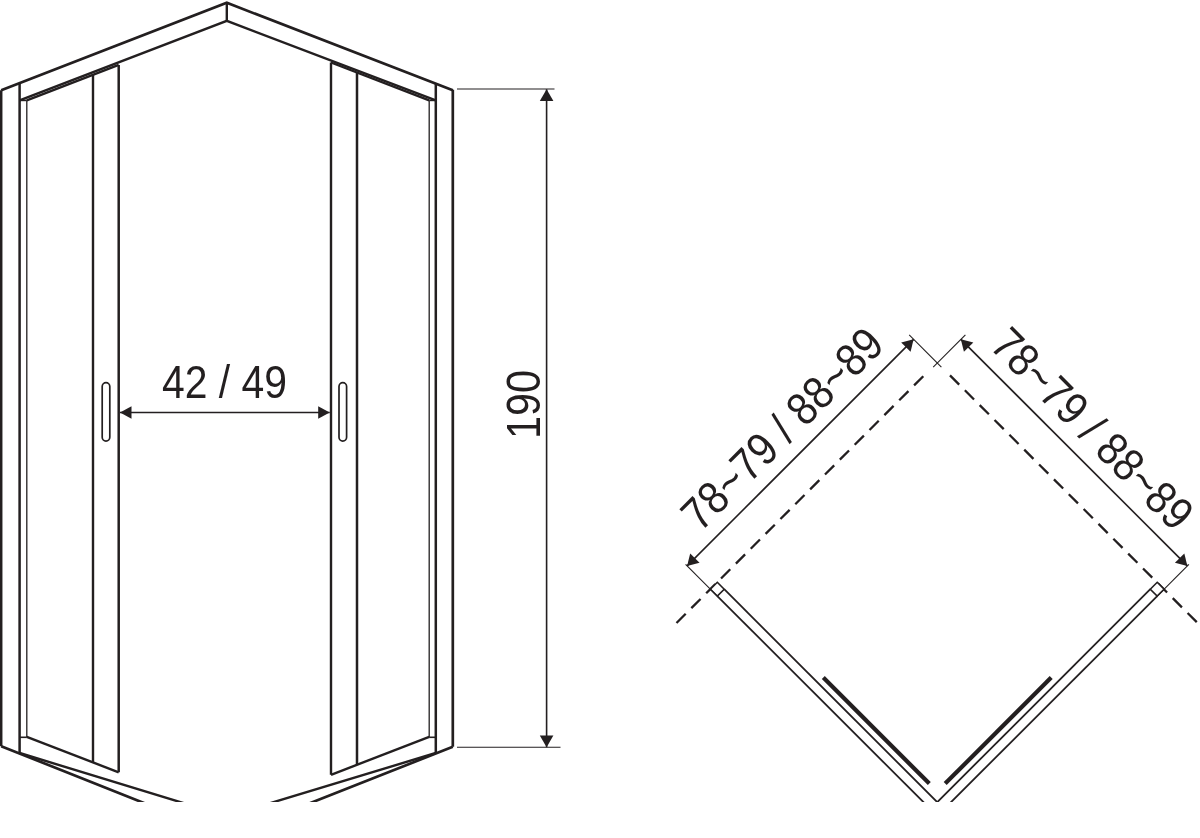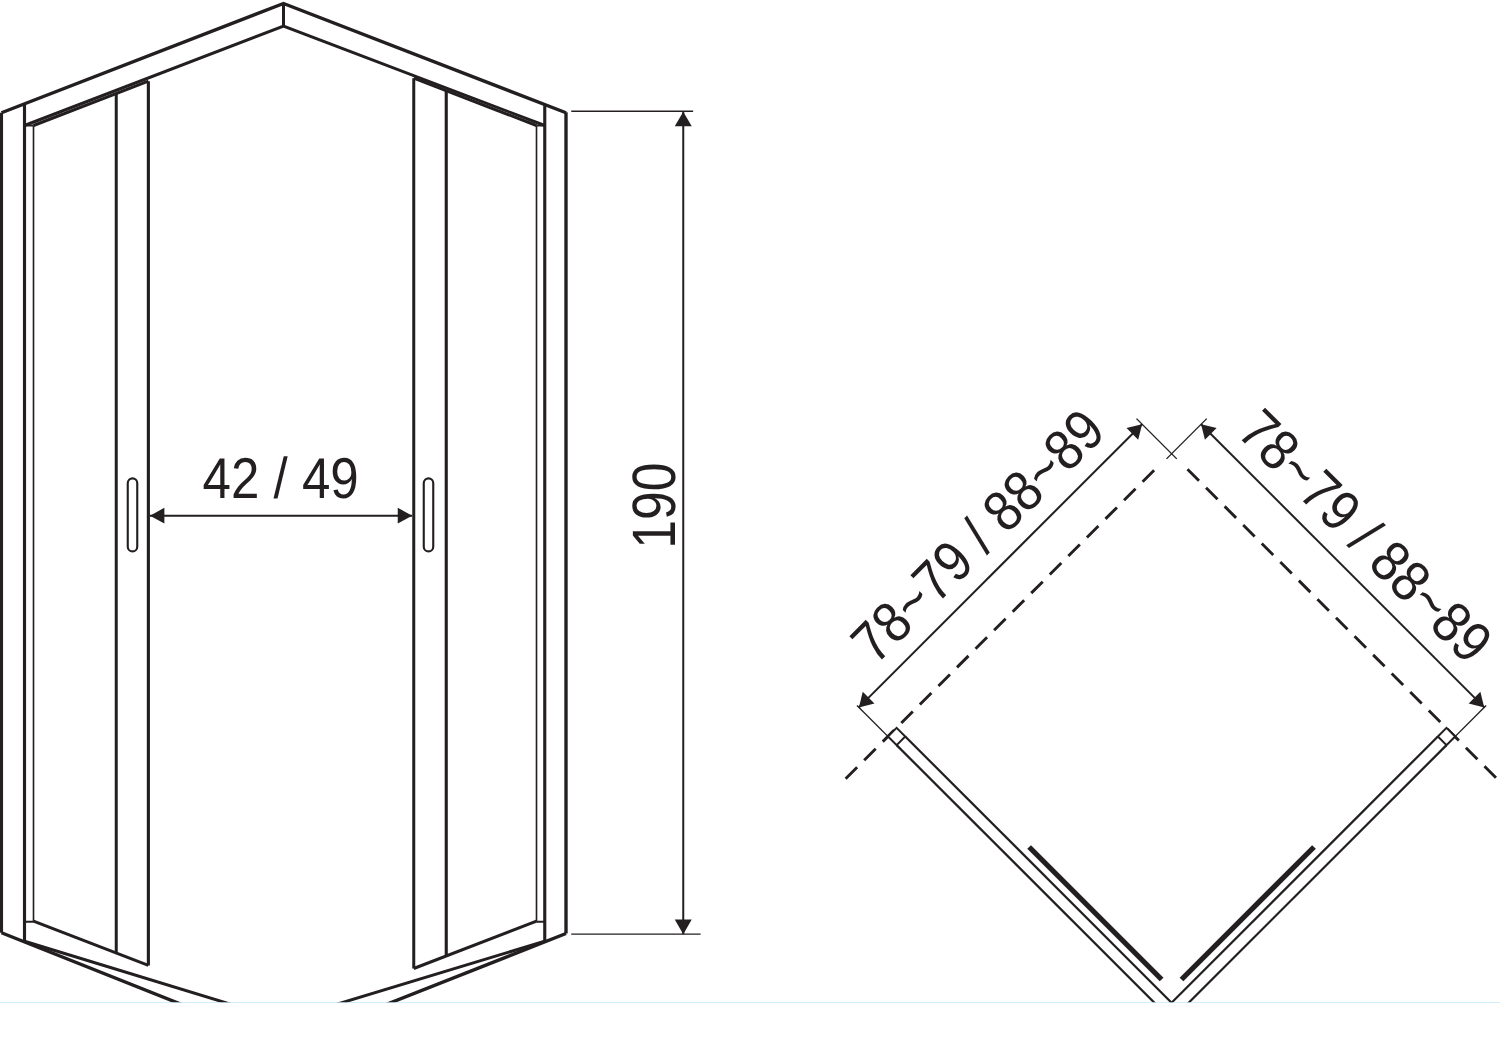--- a/index.html
+++ b/index.html
@@ -1,16 +1,16 @@
 <!DOCTYPE html>
 <html><head>
 <meta charset="utf-8">
 <style>
   html,body{margin:0;padding:0;background:#ffffff;}
-  .wrap{width:1200px;height:802px;background:#0ea5e9;overflow:hidden;}
+  .wrap{width:1200px;height:802px;background:#a3a3a3;overflow:hidden;}
   text{font-family:"Liberation Sans",sans-serif;fill:#231f20;}
 </style>
 </head>
 <body>
 <div class="wrap">
 <svg width="1200" height="838" viewBox="0 0 1200 838">
 
   <rect x="0" y="0" width="1200" height="838" fill="#ffffff"></rect>
 
   <polyline points="1.2,90.2 226.8,2.8 452.8,90.2" fill="none" stroke="#231f20" stroke-width="2.7"></polyline>

